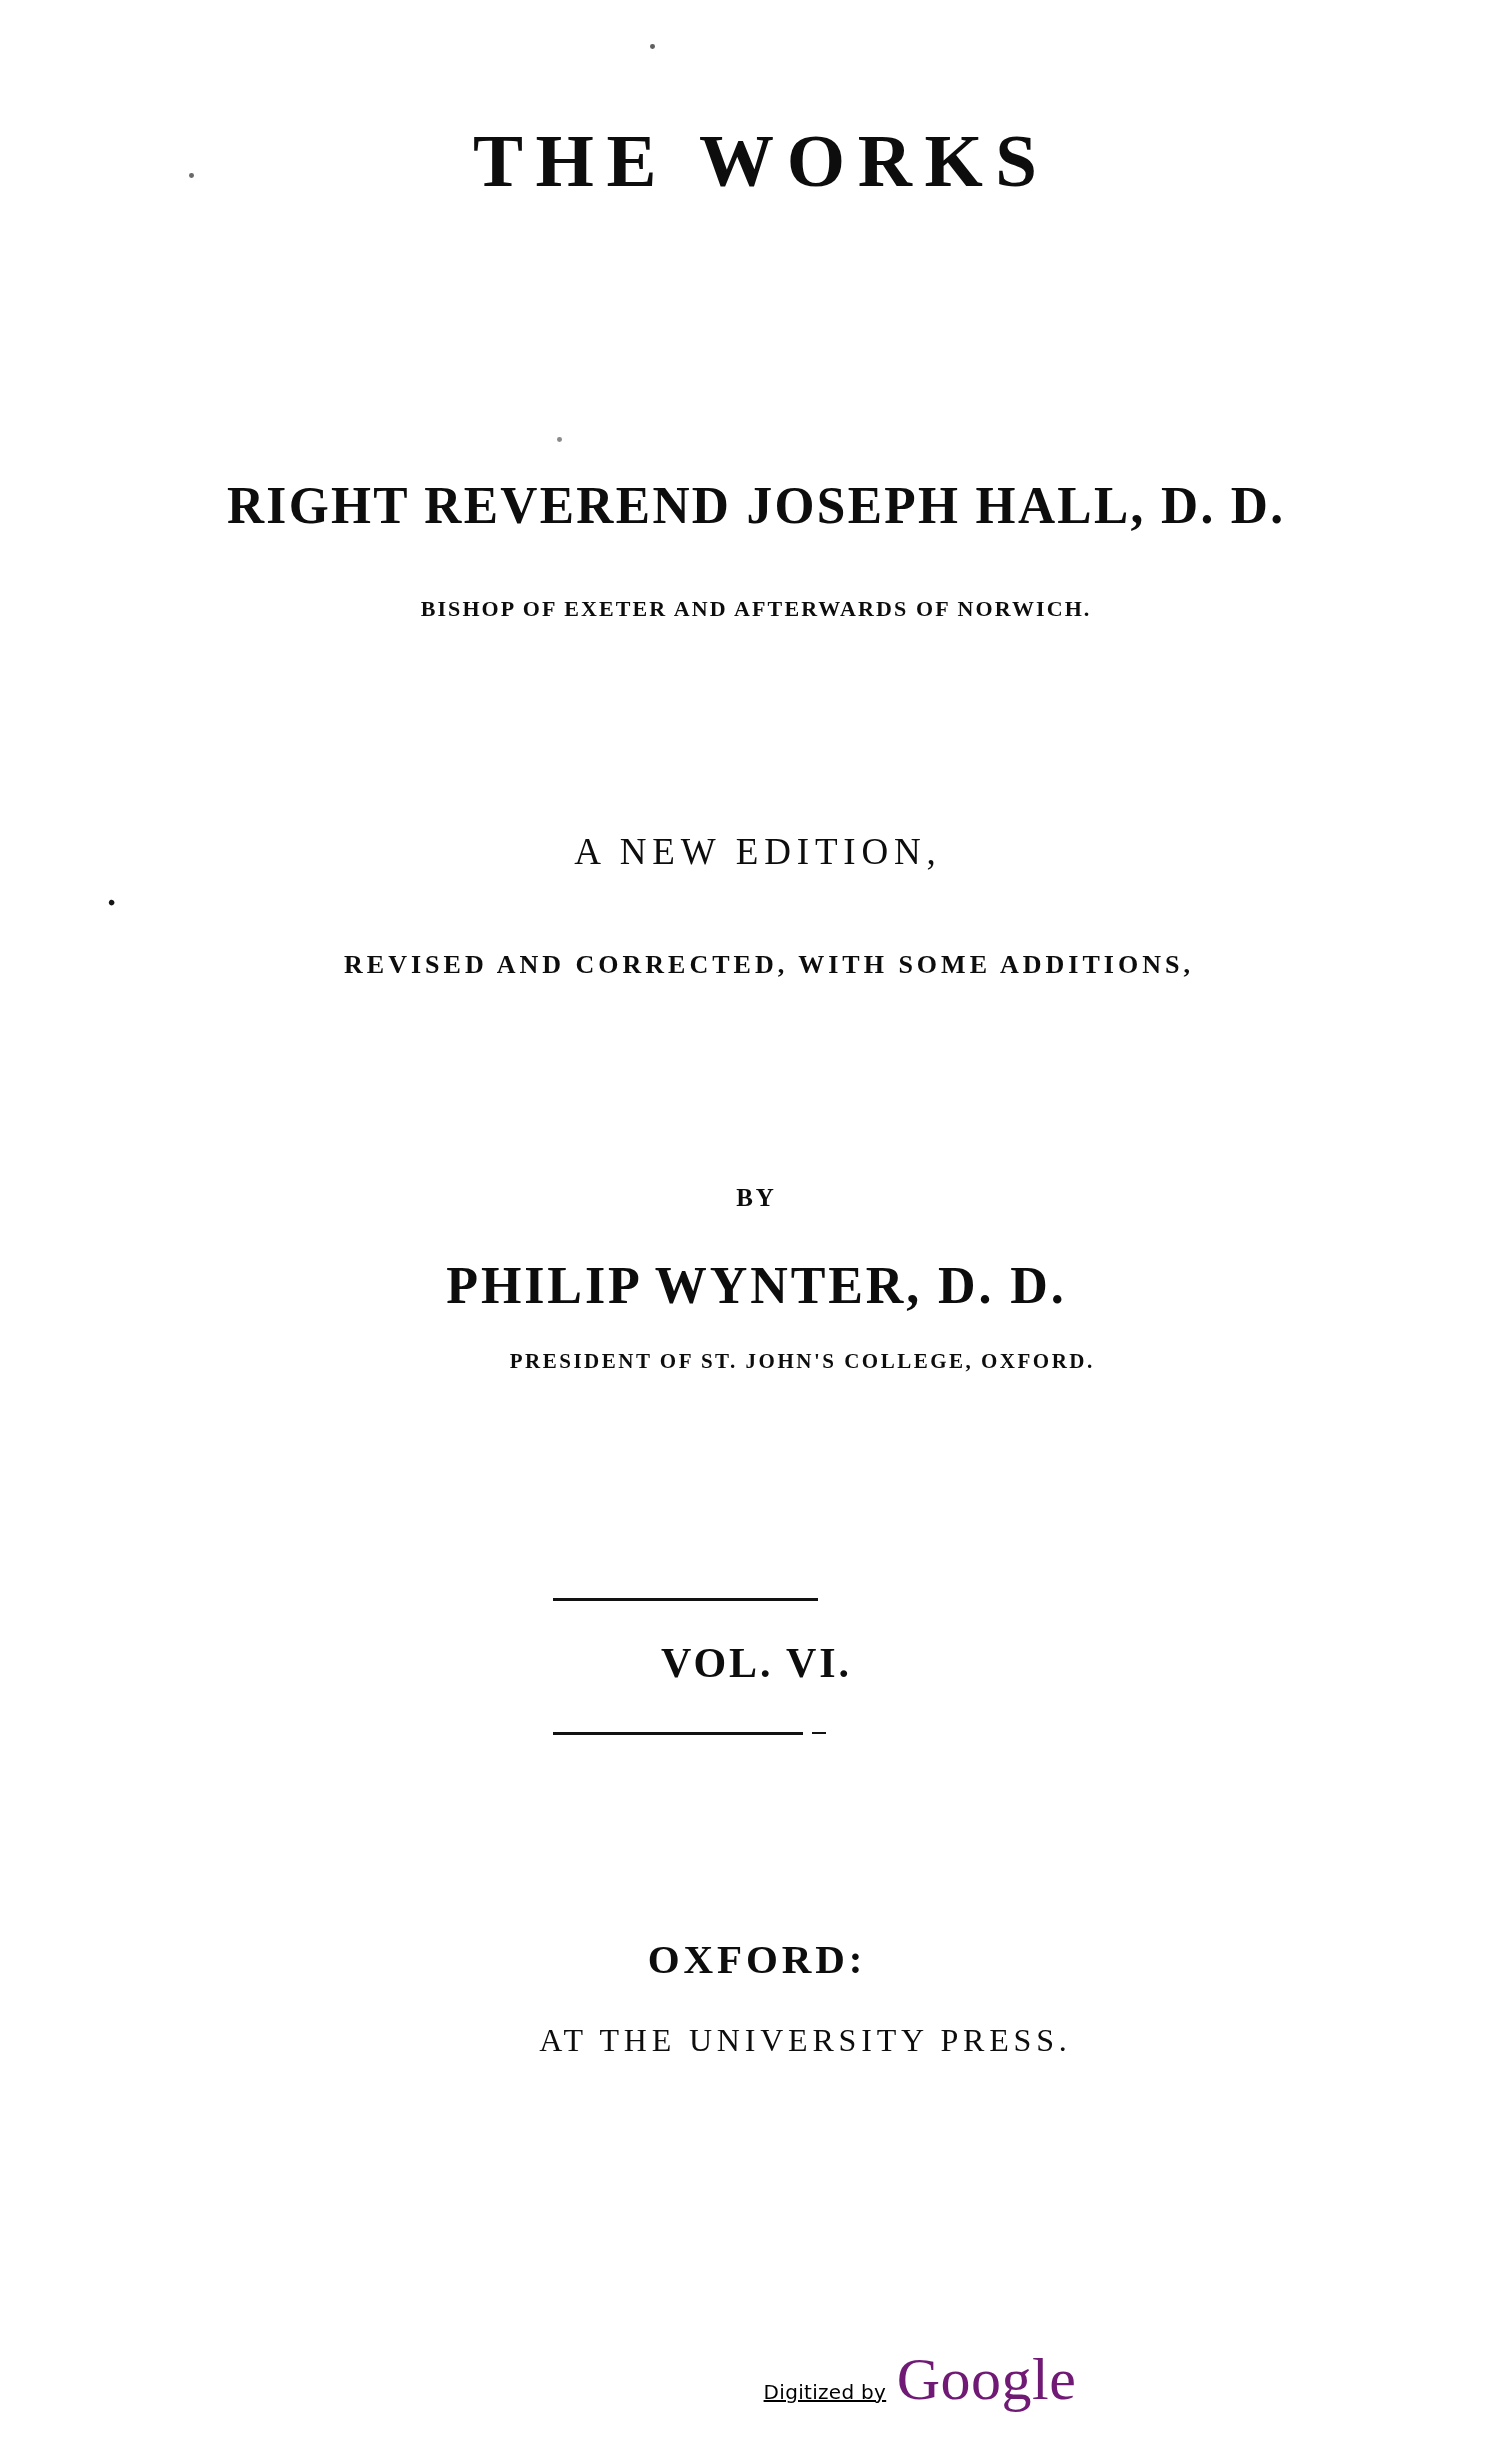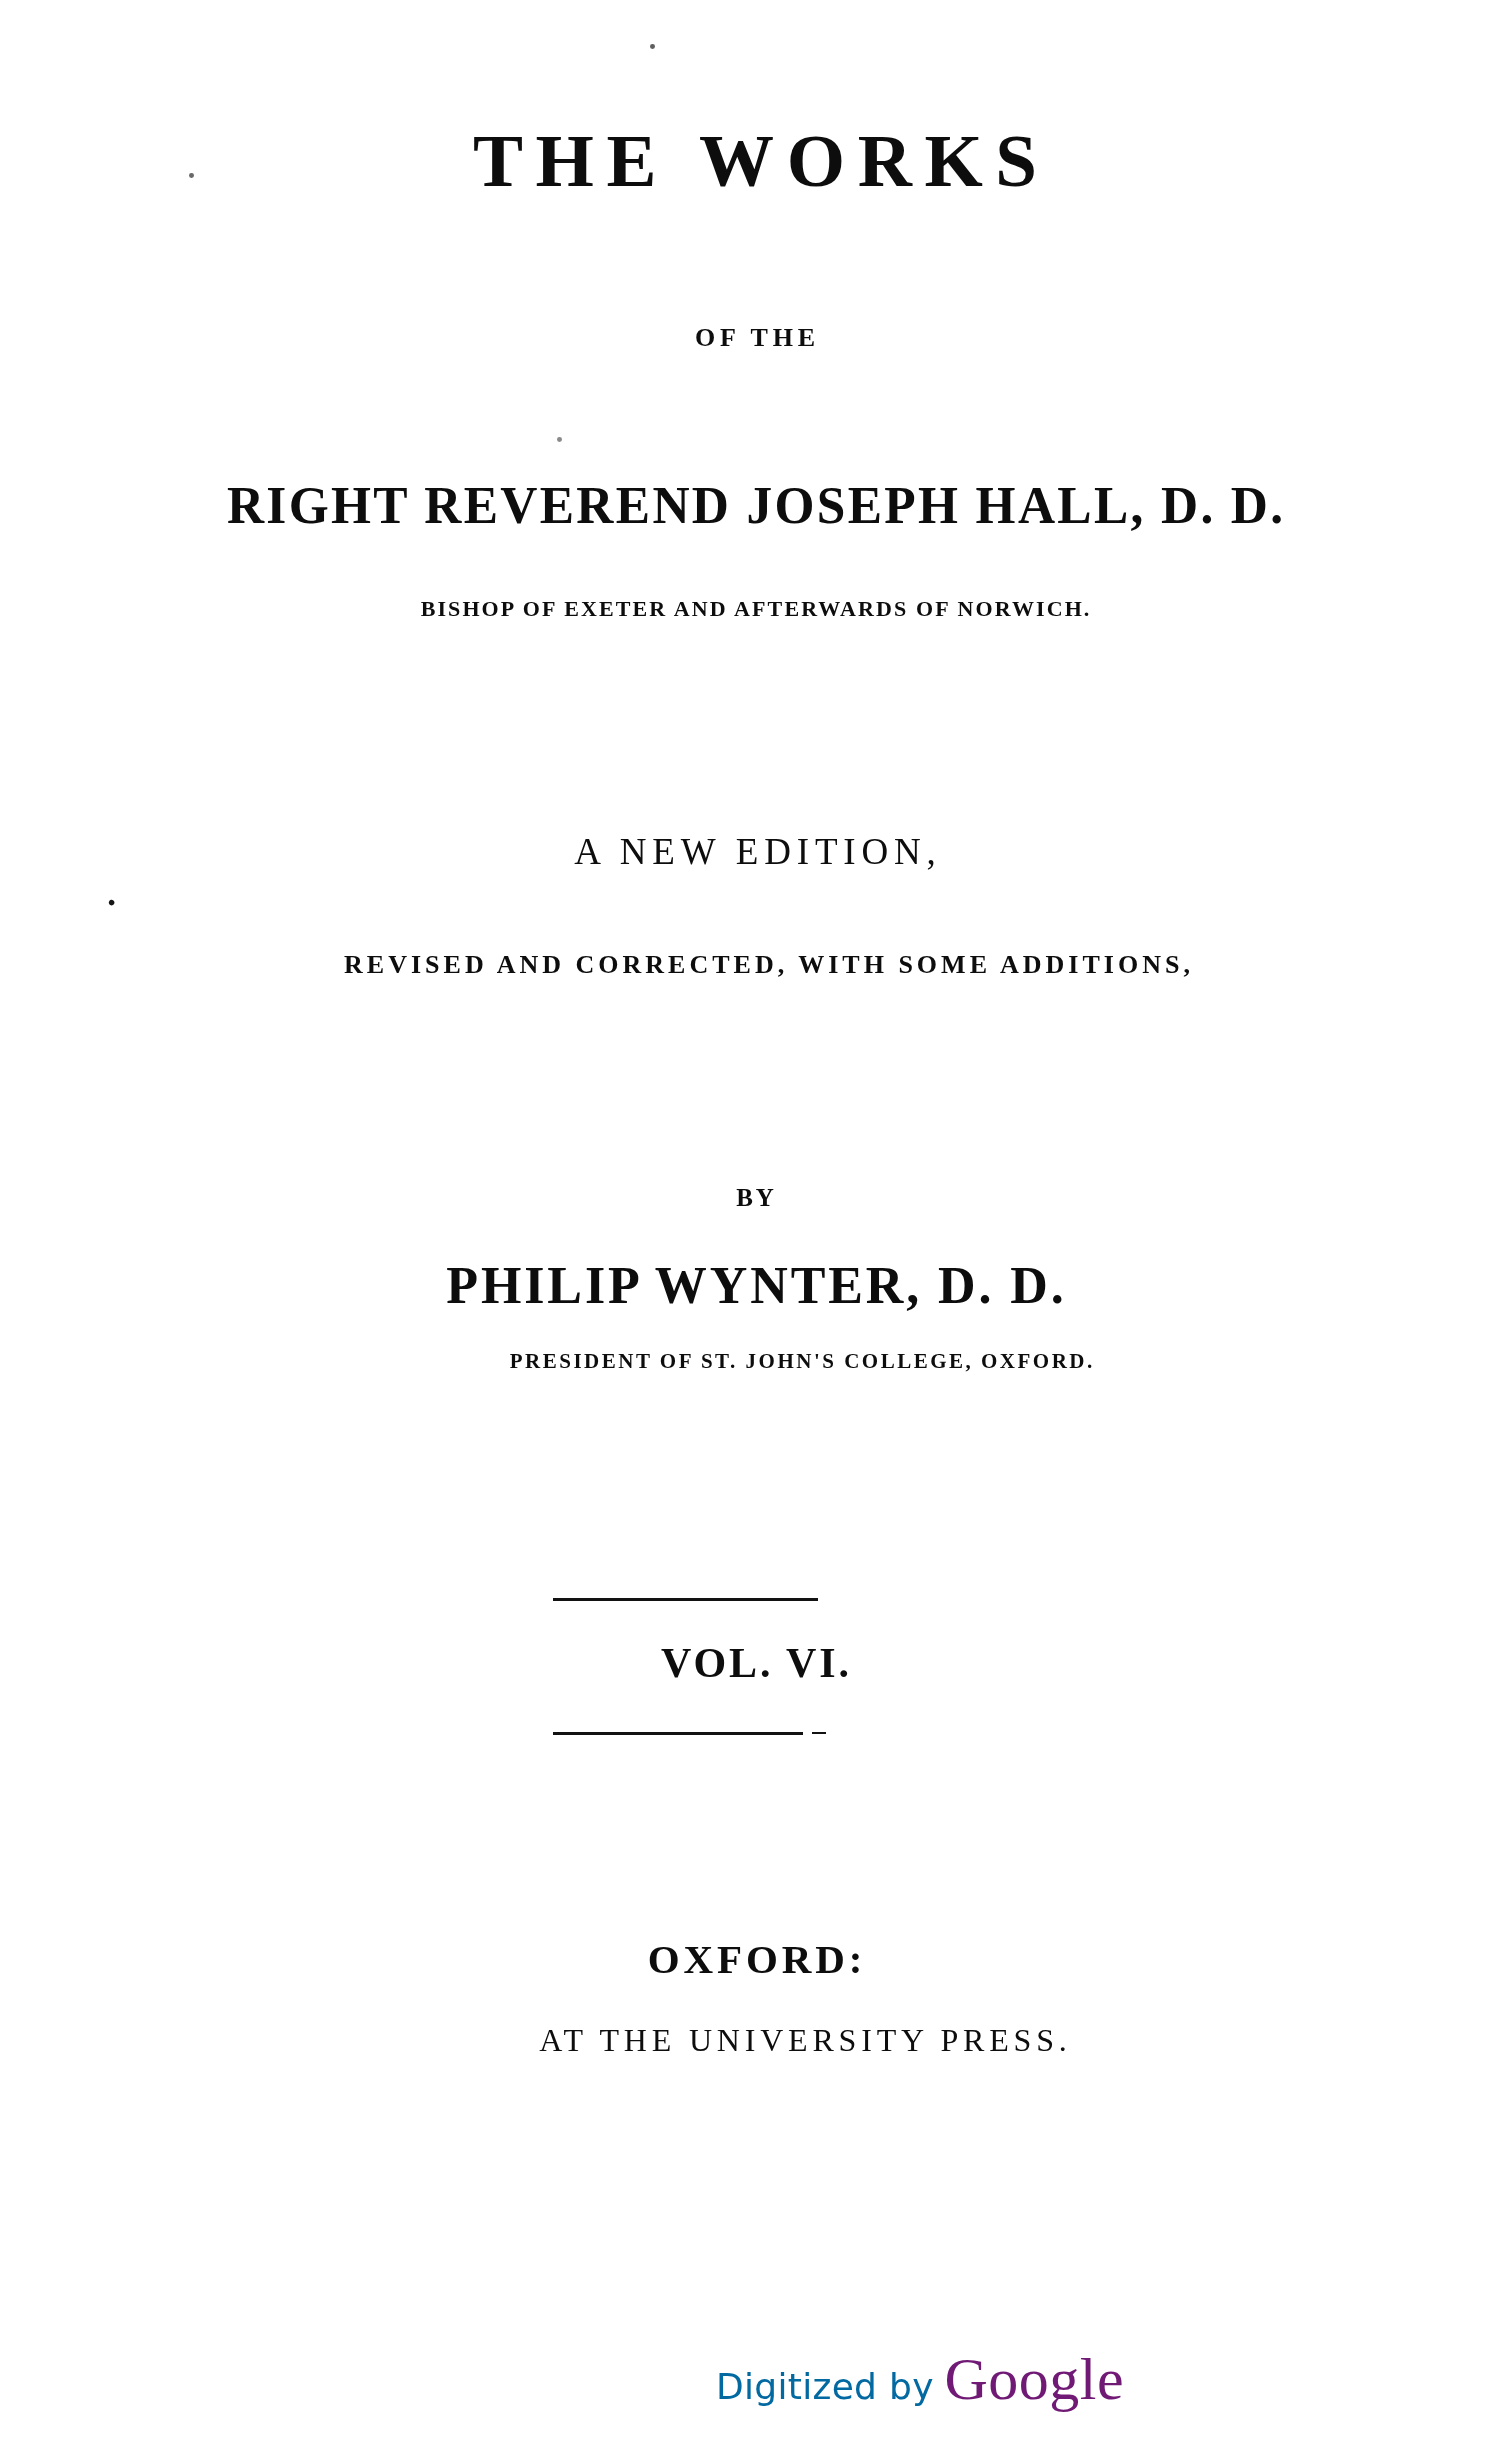--- a/index.html
+++ b/index.html
@@ -235,25 +235,26 @@
 
   .watermark-inner {
     display: inline-block;
     position: relative;
     left: 165px;
     color: #b3b3b3;
   }
 
   .wm-digitized {
     font-family: "DejaVu Sans", "Liberation Sans", sans-serif;
-    font-size: 36px;
+    font-size: 20px;
     font-weight: 400;
-    color: #0369a1;
+    color: #000000;
     vertical-align: baseline;
     letter-spacing: 0.3px;
+    text-decoration: underline;
   }
 
   .wm-google {
     font-family: "Liberation Serif", "DejaVu Serif", serif;
     font-size: 60px;
     font-weight: 400;
     color: #701a75;
     vertical-align: baseline;
     margin-left: 10.6px;
     letter-spacing: 0.5px;
@@ -263,21 +264,20 @@
 <body>
 
 <div class="page">
 
   <div class="speck speck-top"></div>
   <div class="speck speck-title-left"></div>
   <div class="speck speck-midtitle"></div>
 
   <div class="line title-main">THE WORKS</div>
 
-  <div class="line of-the">OF THE</div>
 
   <div class="line author">RIGHT REVEREND JOSEPH HALL, D. D.</div>
 
   <div class="line bishop">BISHOP OF EXETER AND AFTERWARDS OF NORWICH.</div>
 
   <div class="margin-mark">•</div>
 
   <div class="line edition">A NEW EDITION,</div>
 
   <div class="line revised">REVISED AND CORRECTED, WITH SOME ADDITIONS,</div>

